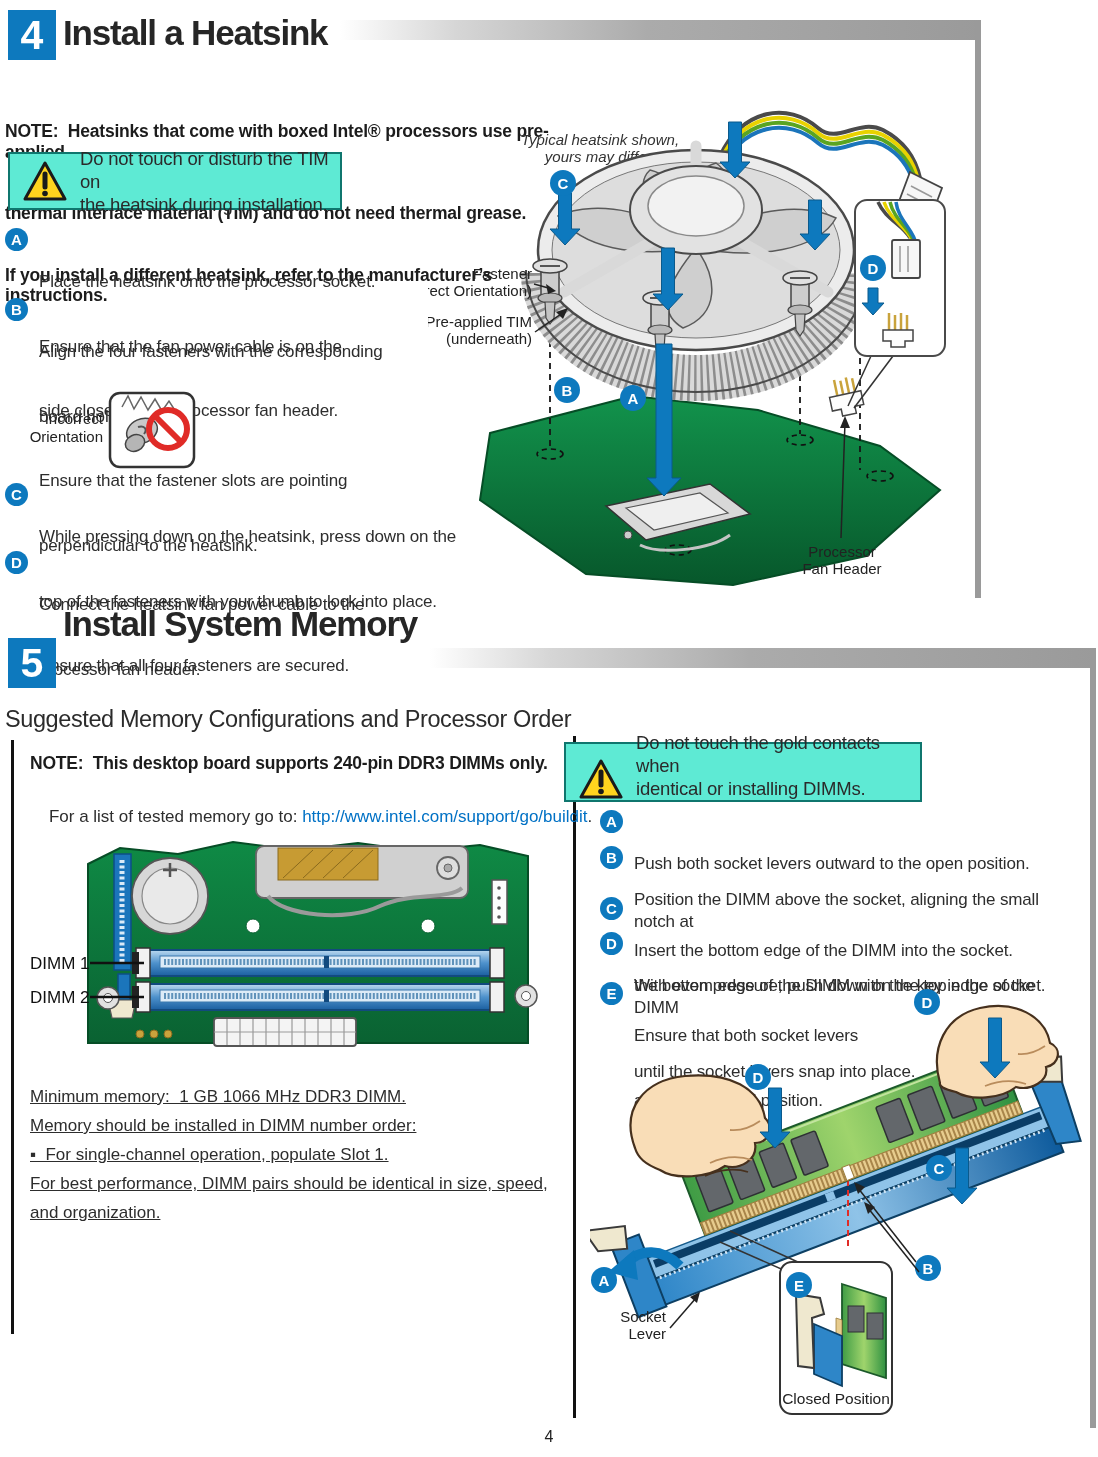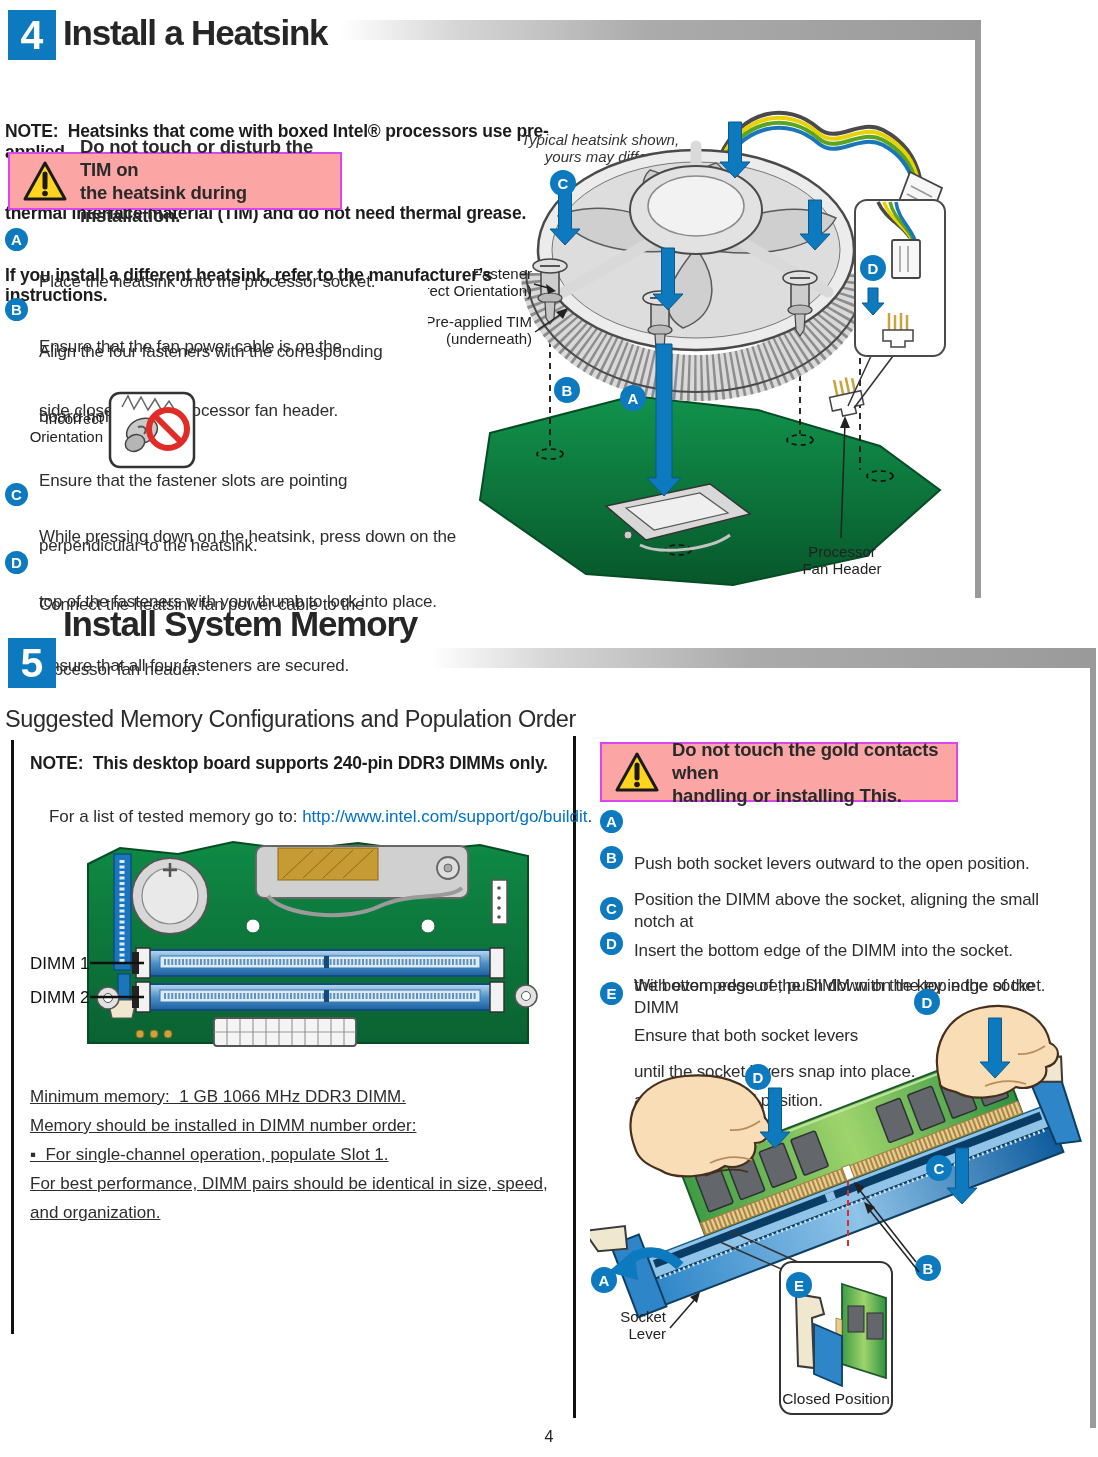--- a/index.html
+++ b/index.html
@@ -6,21 +6,21 @@
   #page{position:relative;width:1098px;height:1457px;background:#fff;overflow:hidden;
         font-family:"Liberation Sans","DejaVu Sans",sans-serif;color:#2e2e2e;}
   .abs{position:absolute;}
   .sec-num{position:absolute;width:48px;height:50px;background:#0d79be;color:#fff;
            font-size:41px;font-weight:bold;display:flex;align-items:center;justify-content:center;}
   .sec-title{position:absolute;font-size:35px;font-weight:bold;color:#262626;letter-spacing:-1.2px;white-space:nowrap;}
   .grad-strip{position:absolute;background:linear-gradient(to right,#ffffff 0%,#d6d6d6 18%,#ababab 48%,#9a9a9a 100%);}
   .vbar{position:absolute;background:#9a9a9a;}
   .note-bold{position:absolute;font-weight:bold;font-size:17.5px;line-height:20.5px;color:#1c1c1c;
              letter-spacing:-0.2px;white-space:pre-wrap;}
-  .warnbox{position:absolute;border:2px solid #d946ef;background:#fca5a5;display:flex;align-items:center;font-weight:bold;}
+  .warnbox{position:absolute;border:2px solid #0f766e;background:#5eead4;display:flex;align-items:center;}
   .warnicon{flex:0 0 auto;margin:0 12px 0 12px;}
   .warntext{font-size:18.5px;line-height:23px;color:#2a2a2a;letter-spacing:-0.2px;}
   .step{position:absolute;display:flex;align-items:flex-start;}
   .badge{flex:0 0 auto;width:23px;height:23px;border-radius:50%;background:#0d79be;color:#fff;
          font-weight:bold;font-size:15px;display:flex;align-items:center;justify-content:center;margin-right:11px;}
   .step-text{font-size:17px;line-height:21.5px;color:#2d2d2d;letter-spacing:-0.15px;white-space:pre-wrap;}
   .italic{}
   .subtitle{position:absolute;font-size:23.5px;color:#2b2b2b;letter-spacing:-0.4px;white-space:nowrap;}
   .rule{position:absolute;background:#111;}
   .memline{font-size:17px;line-height:29px;color:#2d2d2d;white-space:pre-wrap;text-decoration:underline;}
@@ -275,21 +275,21 @@
       </g>
     </g>
   </svg>
 
   <div class="grad-strip" style="left:430px;top:648px;width:666px;height:20px;"></div>
   <div class="vbar" style="left:1090px;top:650px;width:6px;height:778px;"></div>
   <div class="sec-num" style="left:8px;top:638px;">
     <span>5</span>
   </div>
   <div class="sec-title" style="left:63px;top:604px;">Install System Memory</div>
-  <div class="subtitle" style="left:5px;top:706px;">Suggested Memory Configurations and Population Order</div>
+  <div class="subtitle" style="left:5px;top:706px;">Suggested Memory Configurations and Processor Order</div>
 
   <div class="rule" style="left:11px;top:740px;width:3px;height:594px;"></div>
   <div class="rule" style="left:573px;top:736px;width:3px;height:682px;"></div>
 
   <div class="note-bold" style="left:30px;top:753px;width:540px;">NOTE:  This desktop board supports 240-pin DDR3 DIMMs only.</div>
   <div class="linkline" style="left:30px;top:787px;">
     <span>For a list of tested memory go to: </span><a class="doclink" href="#">http://www.intel.com/support/go/buildit</a><span>.</span>
   </div>
 
   <svg class="abs" style="left:28px;top:838px;" width="524" height="222" viewBox="0 0 524 222">
@@ -400,29 +400,29 @@
   </svg>
 
   <div class="abs" style="left:30px;top:1082px;width:520px;">
     <div class="memline">Minimum memory:  1 GB 1066 MHz DDR3 DIMM.</div>
     <div class="memline">Memory should be installed in DIMM number order:</div>
     <div class="memline">▪  For single-channel operation, populate Slot 1.</div>
     <div class="memline">For best performance, DIMM pairs should be identical in size, speed,</div>
     <div class="memline">and organization.</div>
   </div>
 
-  <div class="warnbox" style="left:600px;top:742px;width:354px;height:56px;">
+  <div class="warnbox" style="left:564px;top:742px;width:354px;height:56px;align-items:flex-end;">
     <svg class="warnicon" width="46" height="42" viewBox="0 0 46 42">
       <path d="M23 3 L43 39 L3 39 Z" fill="#ffd41e" stroke="#1a1a1a" stroke-width="3" stroke-linejoin="round"></path>
       <path d="M23 14 L23 27" stroke="#1a1a1a" stroke-width="5" stroke-linecap="round"></path>
       <circle cx="23" cy="33.5" r="2.8" fill="#1a1a1a"></circle>
     </svg>
     <div class="warntext">
       <div>Do not touch the gold contacts when</div>
-      <div>handling or installing This.</div>
+      <div>identical or installing DIMMs.</div>
     </div>
   </div>
 
   <div class="step" style="left:600px;top:810px;width:480px;">
     <div class="badge">A</div>
     <div class="step-text">
       <div>Push both socket levers outward to the open position.</div>
     </div>
   </div>
   <div class="step" style="left:600px;top:846px;width:480px;">

